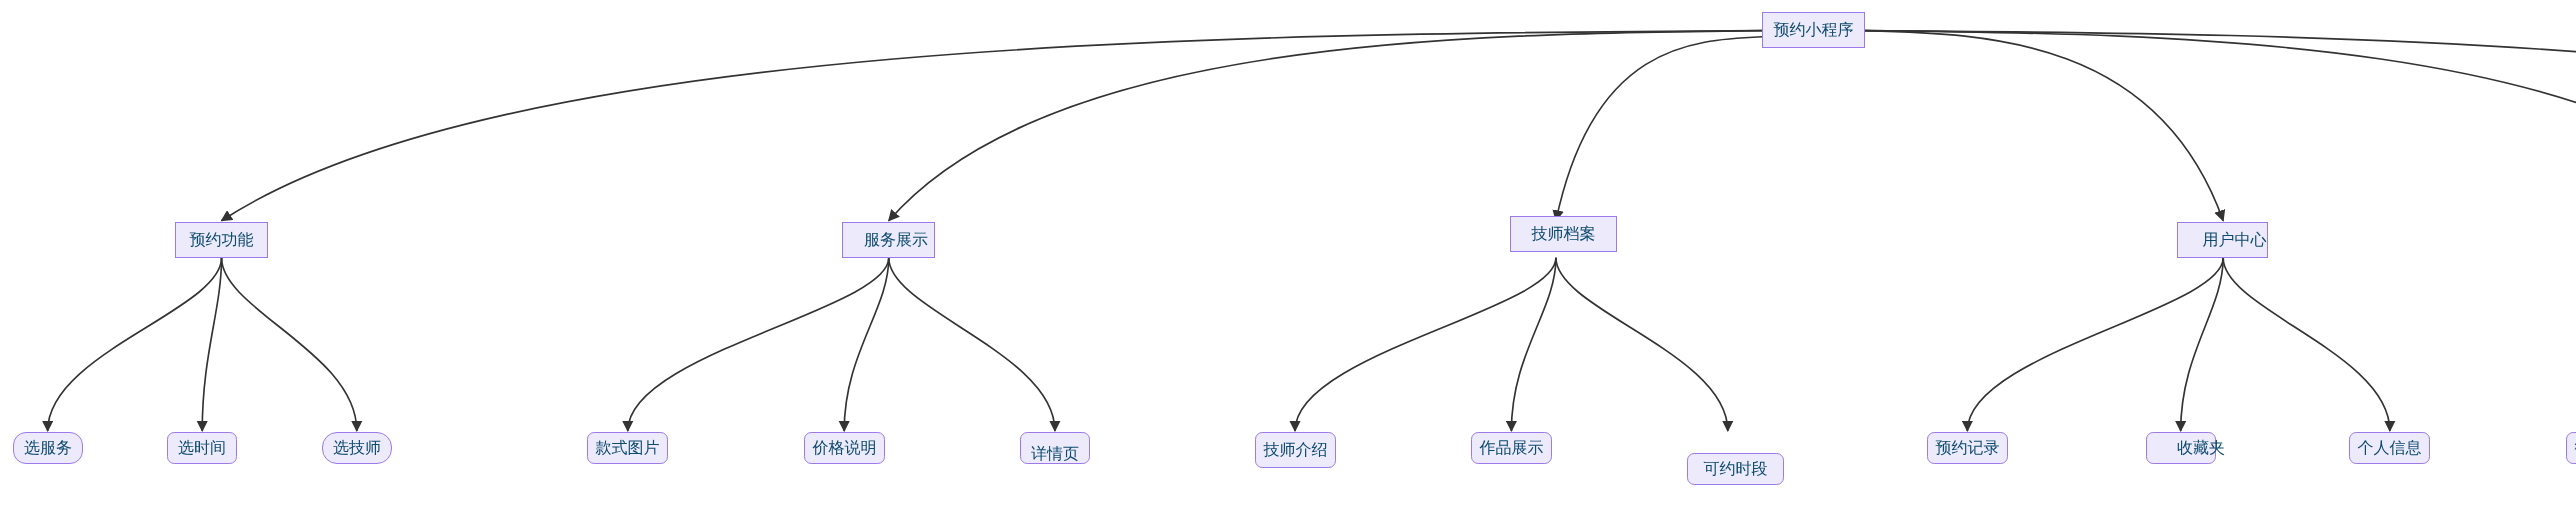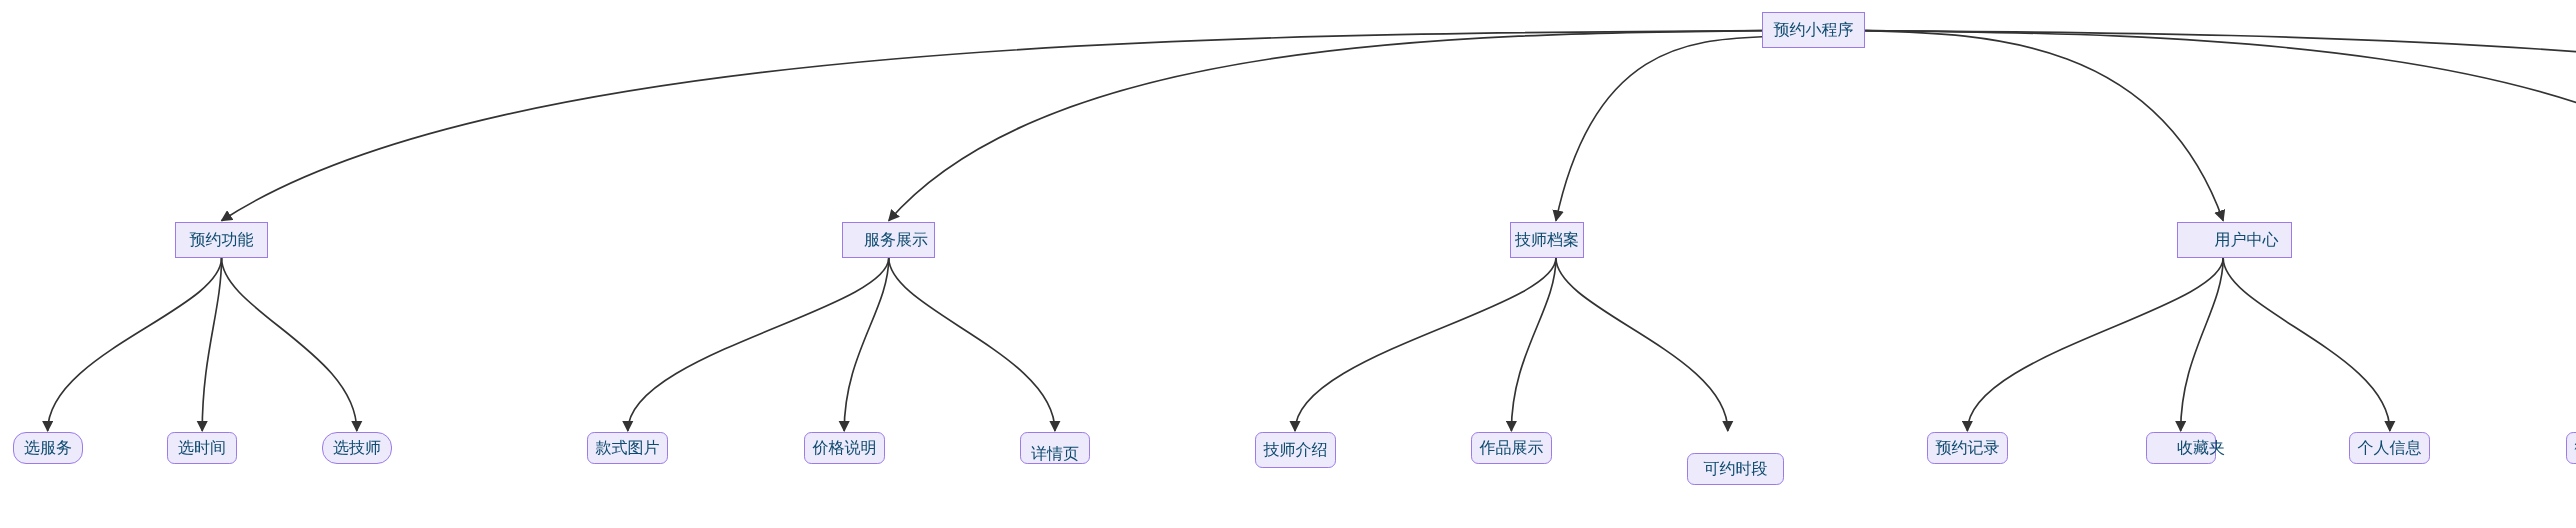--- a/index.html
+++ b/index.html
@@ -69,25 +69,25 @@
   </div>
 
   <div class="node branch" style="left:175px;top:222px;width:93px;height:36px;">
     <span>预约功能</span>
   </div>
 
   <div class="node branch" style="left:842px;top:222px;width:93px;height:36px;padding-left:15px;">
     <span>服务展示</span>
   </div>
 
-  <div class="node branch" style="left:1510px;top:222px;width:74px;height:36px;">
+  <div class="node branch" style="left:1510px;top:216px;width:107px;height:36px;">
     <span>技师档案</span>
   </div>
 
-  <div class="node branch" style="left:2177px;top:222px;width:115px;height:36px;padding-left:24px;">
+  <div class="node branch" style="left:2177px;top:222px;width:91px;height:36px;padding-left:24px;">
     <span>用户中心</span>
   </div>
 
   <div class="node leaf" style="left:13px;top:432px;width:70px;height:32px;border-radius:13px;">
     <span>选服务</span>
   </div>
   <div class="node leaf" style="left:167px;top:432px;width:70px;height:32px;">
     <span>选时间</span>
   </div>
   <div class="node leaf" style="left:322px;top:432px;width:70px;height:32px;border-radius:15px;">

